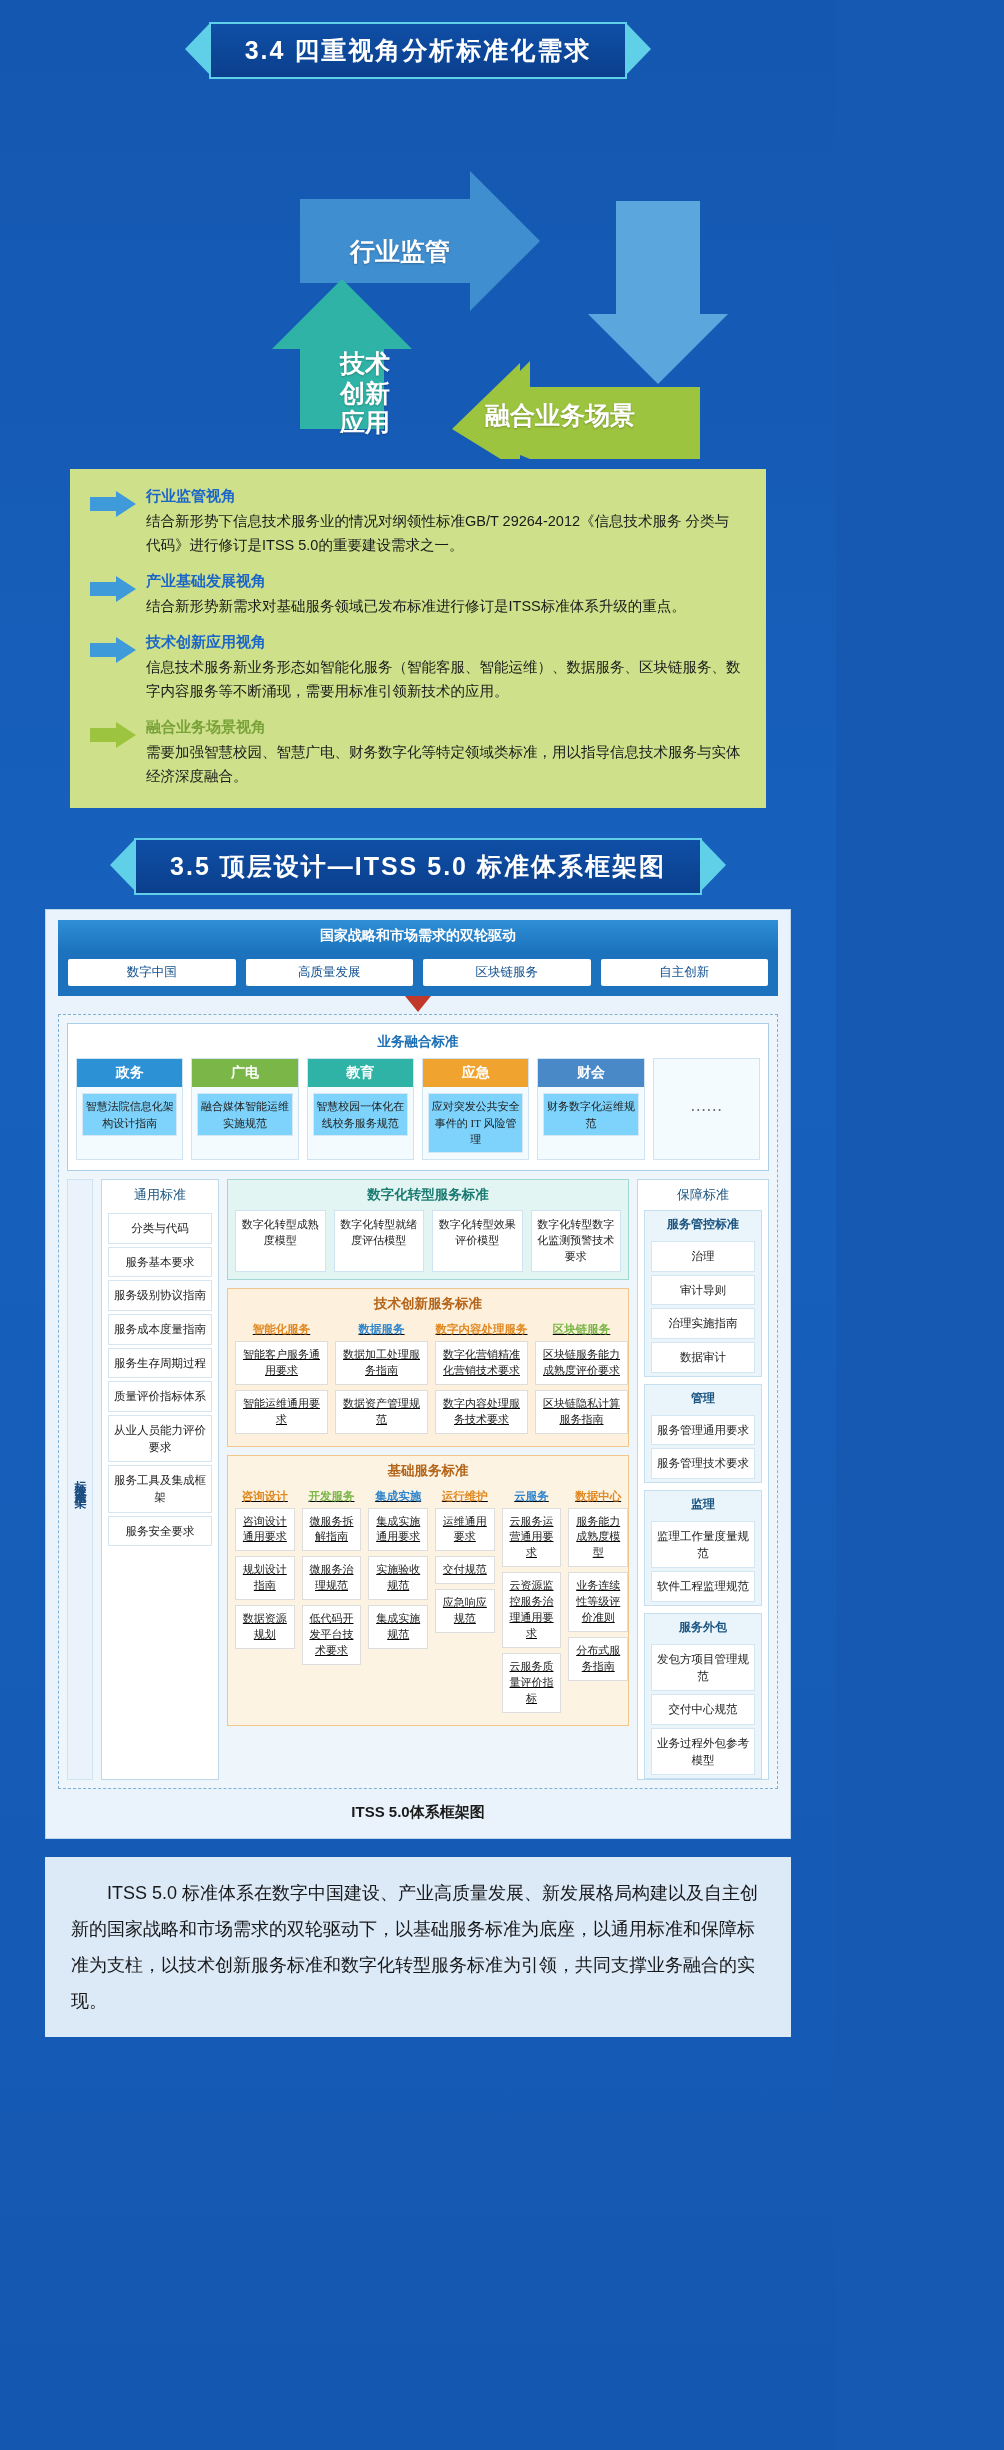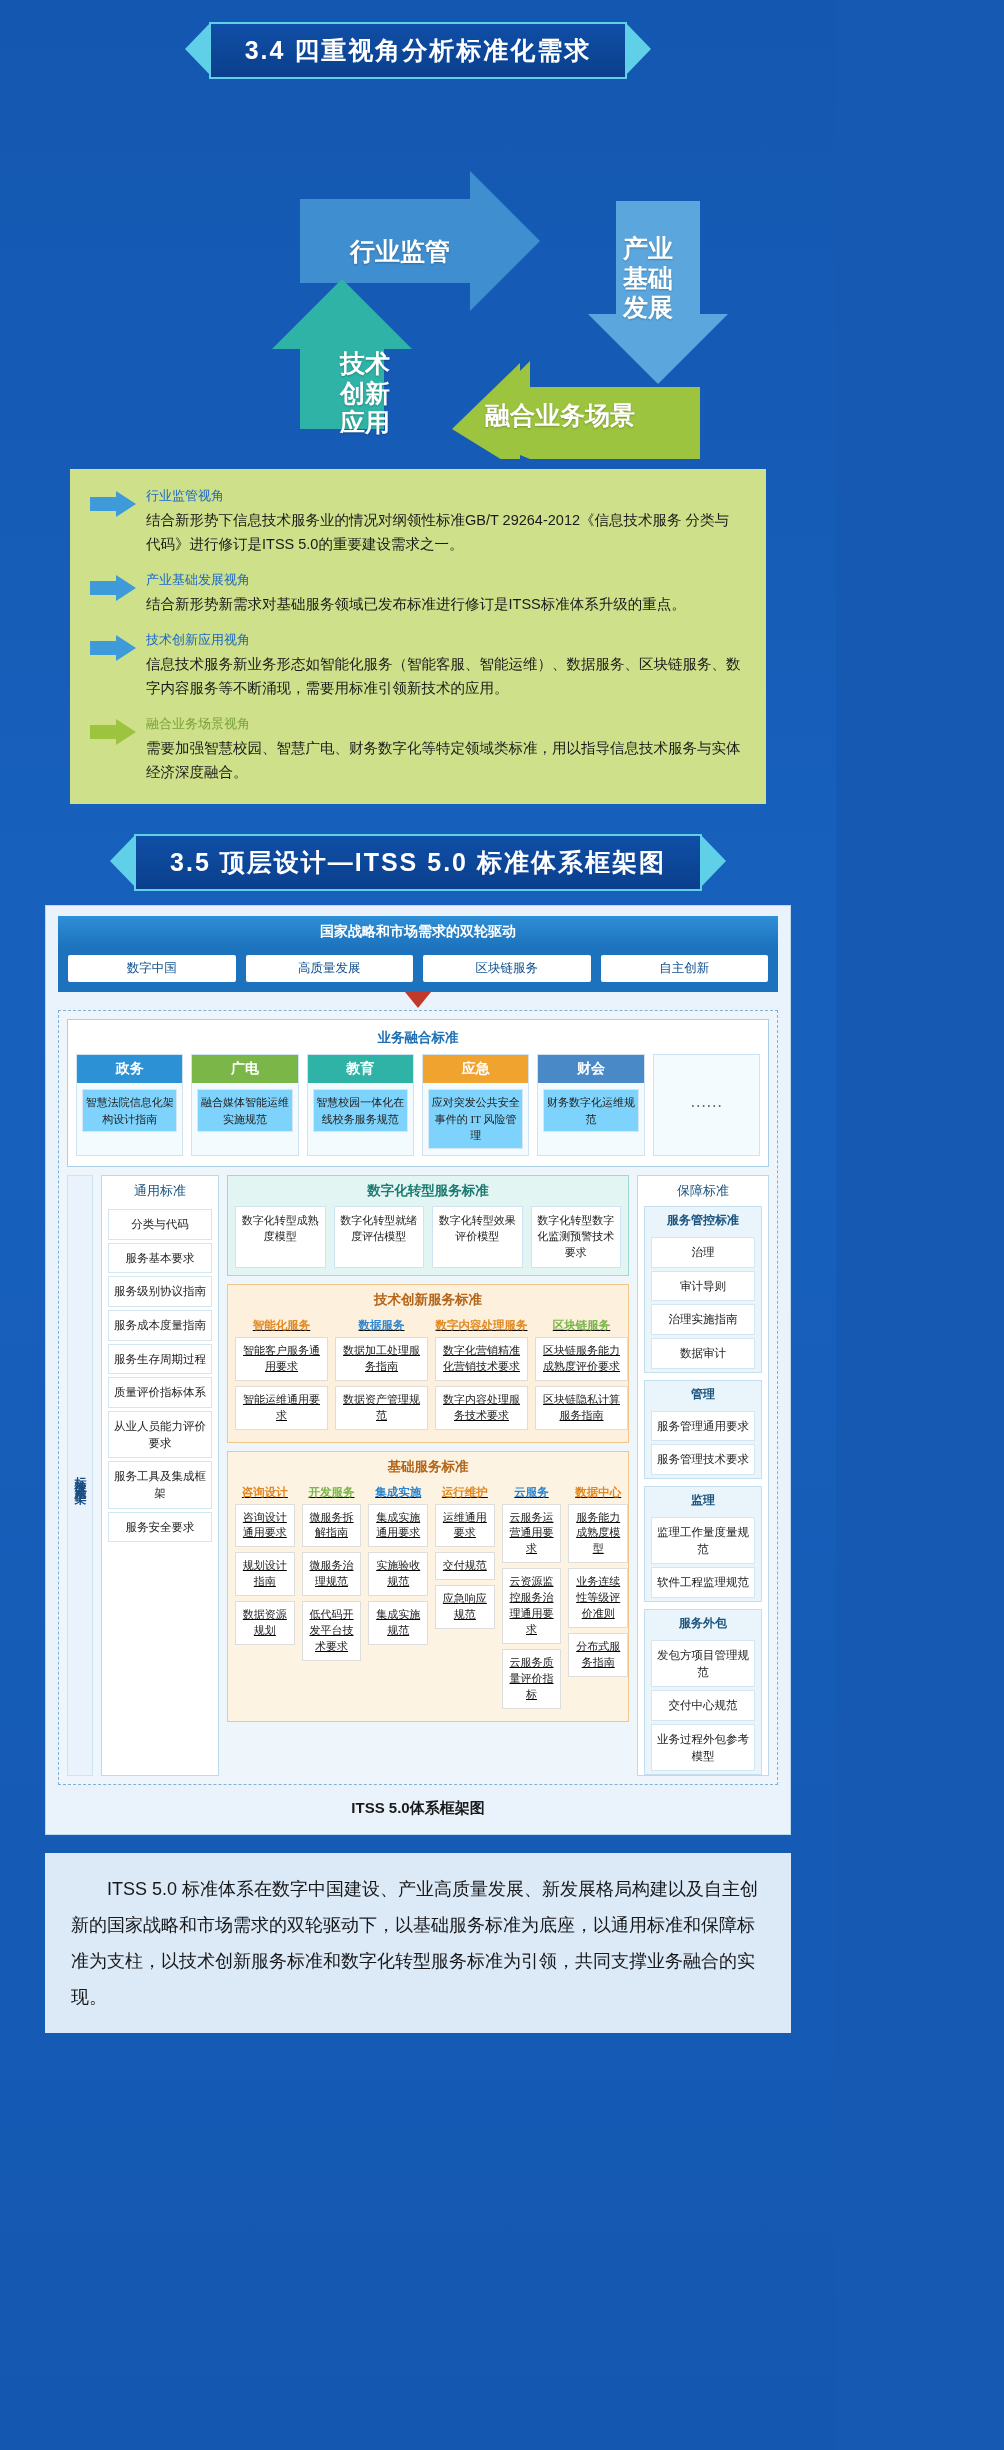--- a/index.html
+++ b/index.html
@@ -70,21 +70,21 @@
   
   .green-panel {
     margin: 10px 70px 0 70px;
     background: #cfe08a;
     padding: 18px 24px 20px 18px;
   }
   .row { display:flex; align-items:flex-start; margin-bottom: 14px; }
   .row:last-child { margin-bottom: 0; }
   .arrow-ico { flex: 0 0 58px; padding-top: 4px; }
   .row-body { flex: 1 1 auto; }
-  .row-title { font-size: 13px; font-weight: normal; margin-bottom: 4px; }
+  .row-title { font-size: 15px; font-weight: bold; margin-bottom: 4px; }
   .t-blue { color: #1b66c9; }
   .t-green { color: #79a33a; }
   .row-text { font-size: 14.5px; color: #1a1a1a; line-height: 1.65; }
 
   
   .board {
     margin: 14px 45px 0 45px;
     background: #eaf3fb;
     border: 1px solid #bcd7ee;
     padding: 10px 12px 16px 12px;
@@ -195,25 +195,20 @@
       <g>
         <path d="M700,290 L530,290 L530,262 L460,332 L530,360 L530,374 L700,374 Z" fill="#9dc43f"></path>
         <path d="M700,288 L520,288 L520,264 L452,330 L520,372 L520,352 L700,352 Z" fill="#9dc43f"></path>
       </g>
 
       <g>
         <path d="M300,330 L300,250 L272,250 L342,180 L412,250 L384,250 L384,330 Z" fill="#2fb3a6"></path>
       </g>
     </svg>
     <div class="cyc-label" id="lbl-reg">行业监管</div>
-    <div class="cyc-label" id="lbl-ind">
-      <div>产业</div>
-      <div>基础</div>
-      <div>发展</div>
-    </div>
     <div class="cyc-label" id="lbl-tech">
       <div>技术</div>
       <div>创新</div>
       <div>应用</div>
     </div>
     <div class="cyc-label" id="lbl-biz">融合业务场景</div>
   </div>
 
   <div class="green-panel">
 

